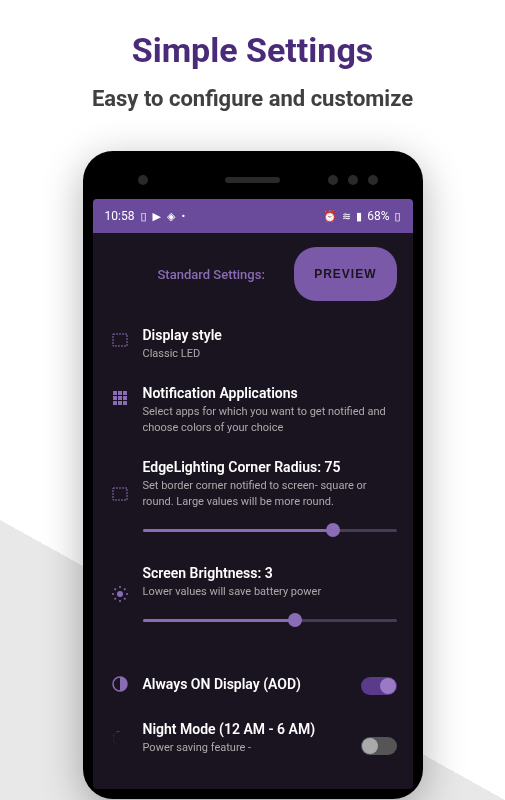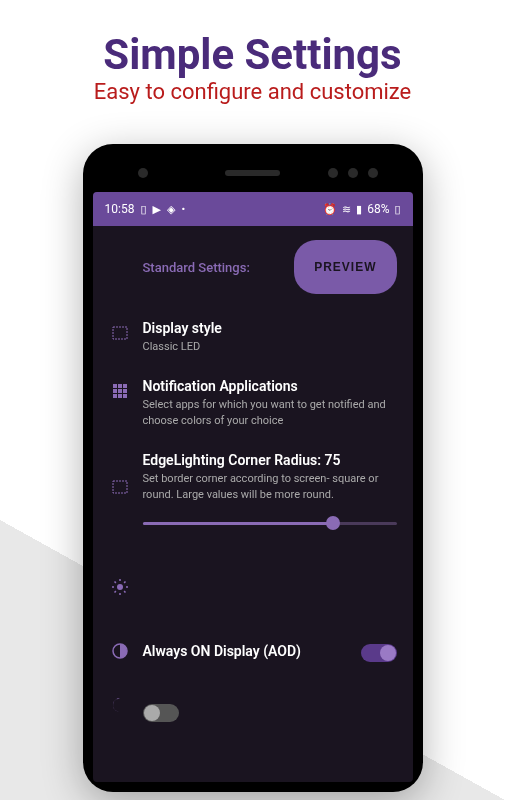--- a/index.html
+++ b/index.html
@@ -24,29 +24,29 @@
       background: linear-gradient(to top right, #e8e8e8 0%, #e8e8e8 50%, transparent 50%);
       z-index: 0;
     }
     .header {
       text-align: center;
       padding: 30px 20px 20px;
       position: relative;
       z-index: 2;
     }
     .title {
-      font-size: 42px;
+      font-size: 34px;
       font-weight: 700;
       color: #4a2b7a;
-      margin-bottom: 0;
+      margin-bottom: 16px;
     }
     .subtitle {
       font-size: 22px;
-      color: #b91c1c;
-      font-weight: 400;
+      color: #404040;
+      font-weight: 700;
     }
     .phone-wrapper {
       position: relative;
       z-index: 1;
       display: flex;
       justify-content: center;
       margin-top: 20px;
     }
     .phone {
       width: 340px;
@@ -115,20 +115,21 @@
     .settings-header {
       display: flex;
       justify-content: space-between;
       align-items: center;
       padding: 14px 16px 14px 50px;
     }
     .settings-label {
       color: #8a6bb5;
       font-size: 13px;
       font-weight: 500;
+      margin-left: 15px;
     }
     .preview-btn {
       background: #7a5aa8;
       color: #1a1420;
       border: none;
       padding: 20px 20px;
       border-radius: 22px;
       font-size: 12px;
       font-weight: 700;
       letter-spacing: 1px;
@@ -302,36 +303,45 @@
       </div>
 
       <div class="settings-item">
         <div class="item-icon" style="margin-top:24px">
           <svg width="16" height="16" viewBox="0 0 16 16" fill="none" stroke="#8a6bb5" stroke-width="1" stroke-dasharray="2,1">
               <rect x="1" y="2" width="14" height="12"></rect>
             </svg>
         </div>
         <div class="item-content">
           <div class="item-title">EdgeLighting Corner Radius: 75</div>
-          <div class="item-desc">Set border corner according to screen- square or round. Large values will be more round.</div>
+          <div class="item-desc">Set border corner notified to screen- square or round. Large values will be more round.</div>
           <div class="slider">
             <div class="slider-track"></div>
             <div class="slider-fill" style="width:75%"></div>
             <div class="slider-thumb" style="left:75%"></div>
           </div>
         </div>
       </div>
 
       <div class="settings-item">
         <div class="item-icon" style="margin-top:18px">
           <svg width="18" height="18" viewBox="0 0 18 18" fill="#8a6bb5">
               <circle cx="9" cy="9" r="3"></circle>
               <path d="M9 1v2M9 15v2M1 9h2M15 9h2M3.5 3.5l1.4 1.4M13.1 13.1l1.4 1.4M3.5 14.5l1.4-1.4M13.1 4.9l1.4-1.4" stroke="#8a6bb5" stroke-width="1.5"></path>
             </svg>
         </div>
+        <div class="item-content">
+          <div class="item-title">Screen Brightness: 3</div>
+          <div class="item-desc">Lower values will save battery power</div>
+          <div class="slider">
+            <div class="slider-track"></div>
+            <div class="slider-fill" style="width:60%"></div>
+            <div class="slider-thumb" style="left:60%"></div>
+          </div>
+        </div>
       </div>
 
       <div class="settings-item">
         <div class="item-icon" style="margin-top:18px">
           <svg width="16" height="16" viewBox="0 0 16 16">
               <circle cx="8" cy="8" r="7" fill="none" stroke="#8a6bb5" stroke-width="1.5"></circle>
               <path d="M8 1a7 7 0 010 14z" fill="#8a6bb5"></path>
             </svg>
         </div>
         <div class="item-content item-with-toggle">
@@ -344,20 +354,24 @@
         </div>
       </div>
 
       <div class="settings-item">
         <div class="item-icon" style="margin-top:8px">
           <svg width="16" height="16" viewBox="0 0 16 16" fill="#8a6bb5">
               <path d="M8 1a7 7 0 100 14 7 7 0 01-4-12.7A7 7 0 008 1z"></path>
             </svg>
         </div>
         <div class="item-content item-with-toggle">
+          <div style="flex:1">
+            <div class="item-title">Night Mode (12 AM - 6 AM)</div>
+            <div class="item-desc">Power saving feature -</div>
+          </div>
           <div class="toggle toggle-off">
             <div class="toggle-knob"></div>
           </div>
         </div>
       </div>
 
     </div>
   </div>
 </div>
 

